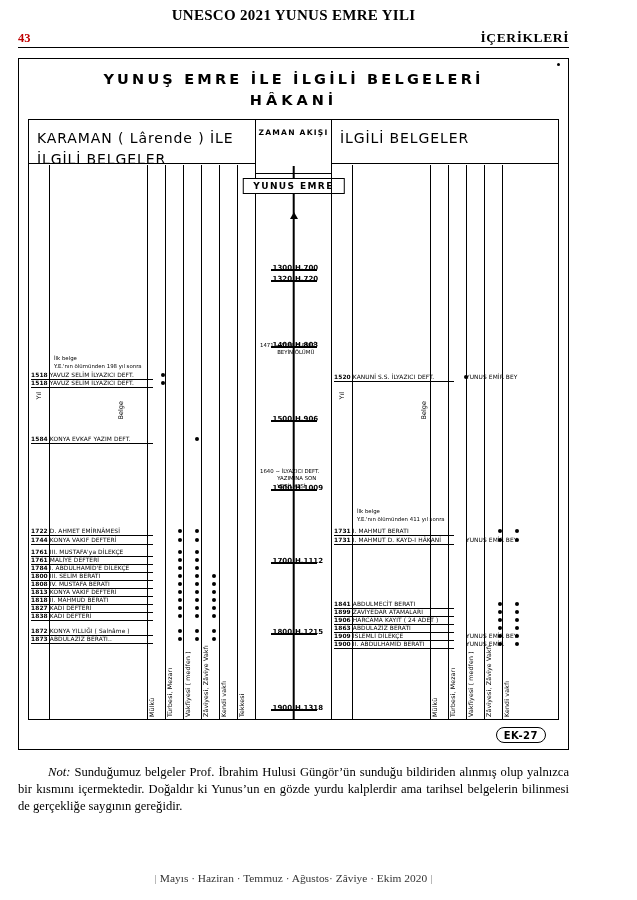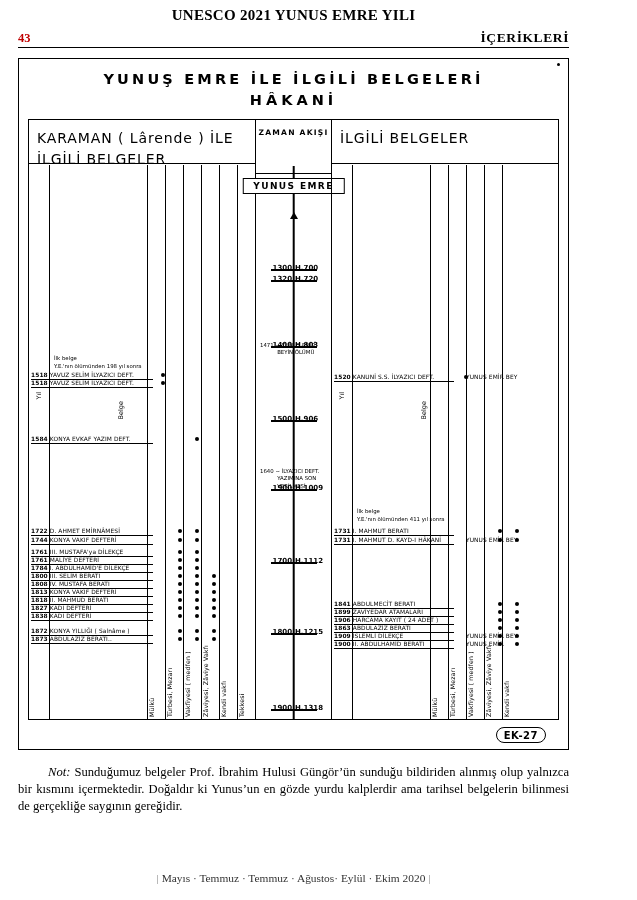--- a/index.html
+++ b/index.html
@@ -553,17 +553,17 @@
       <div class="ek-badge">EK-27</div>
     </div>
 
   </div>
 
   <div class="body-text">
     <p><span class="lead">Not:</span><span> Sunduğumuz belgeler Prof. İbrahim Hulusi Güngör’ün sunduğu bildiriden alınmış olup yalnızca bir kısmını içermektedir. Doğaldır ki Yunus’un en gözde yurdu kalplerdir ama tarihsel belgelerin bilinmesi de gerçekliğe saygının gereğidir.</span></p>
   </div>
 
   <div class="footer">
-    <span class="bar">|</span><span>Mayıs · Temmuz · Temmuz · Ağustos· Eylül · Ekim</span>
+    <span class="bar">|</span><span>Mayıs · Haziran · Temmuz · Ağustos· Zâviye · Ekim</span>
     <span>2020</span><span class="bar">|</span>
   </div>
 
 </div>
 
 </body></html>

